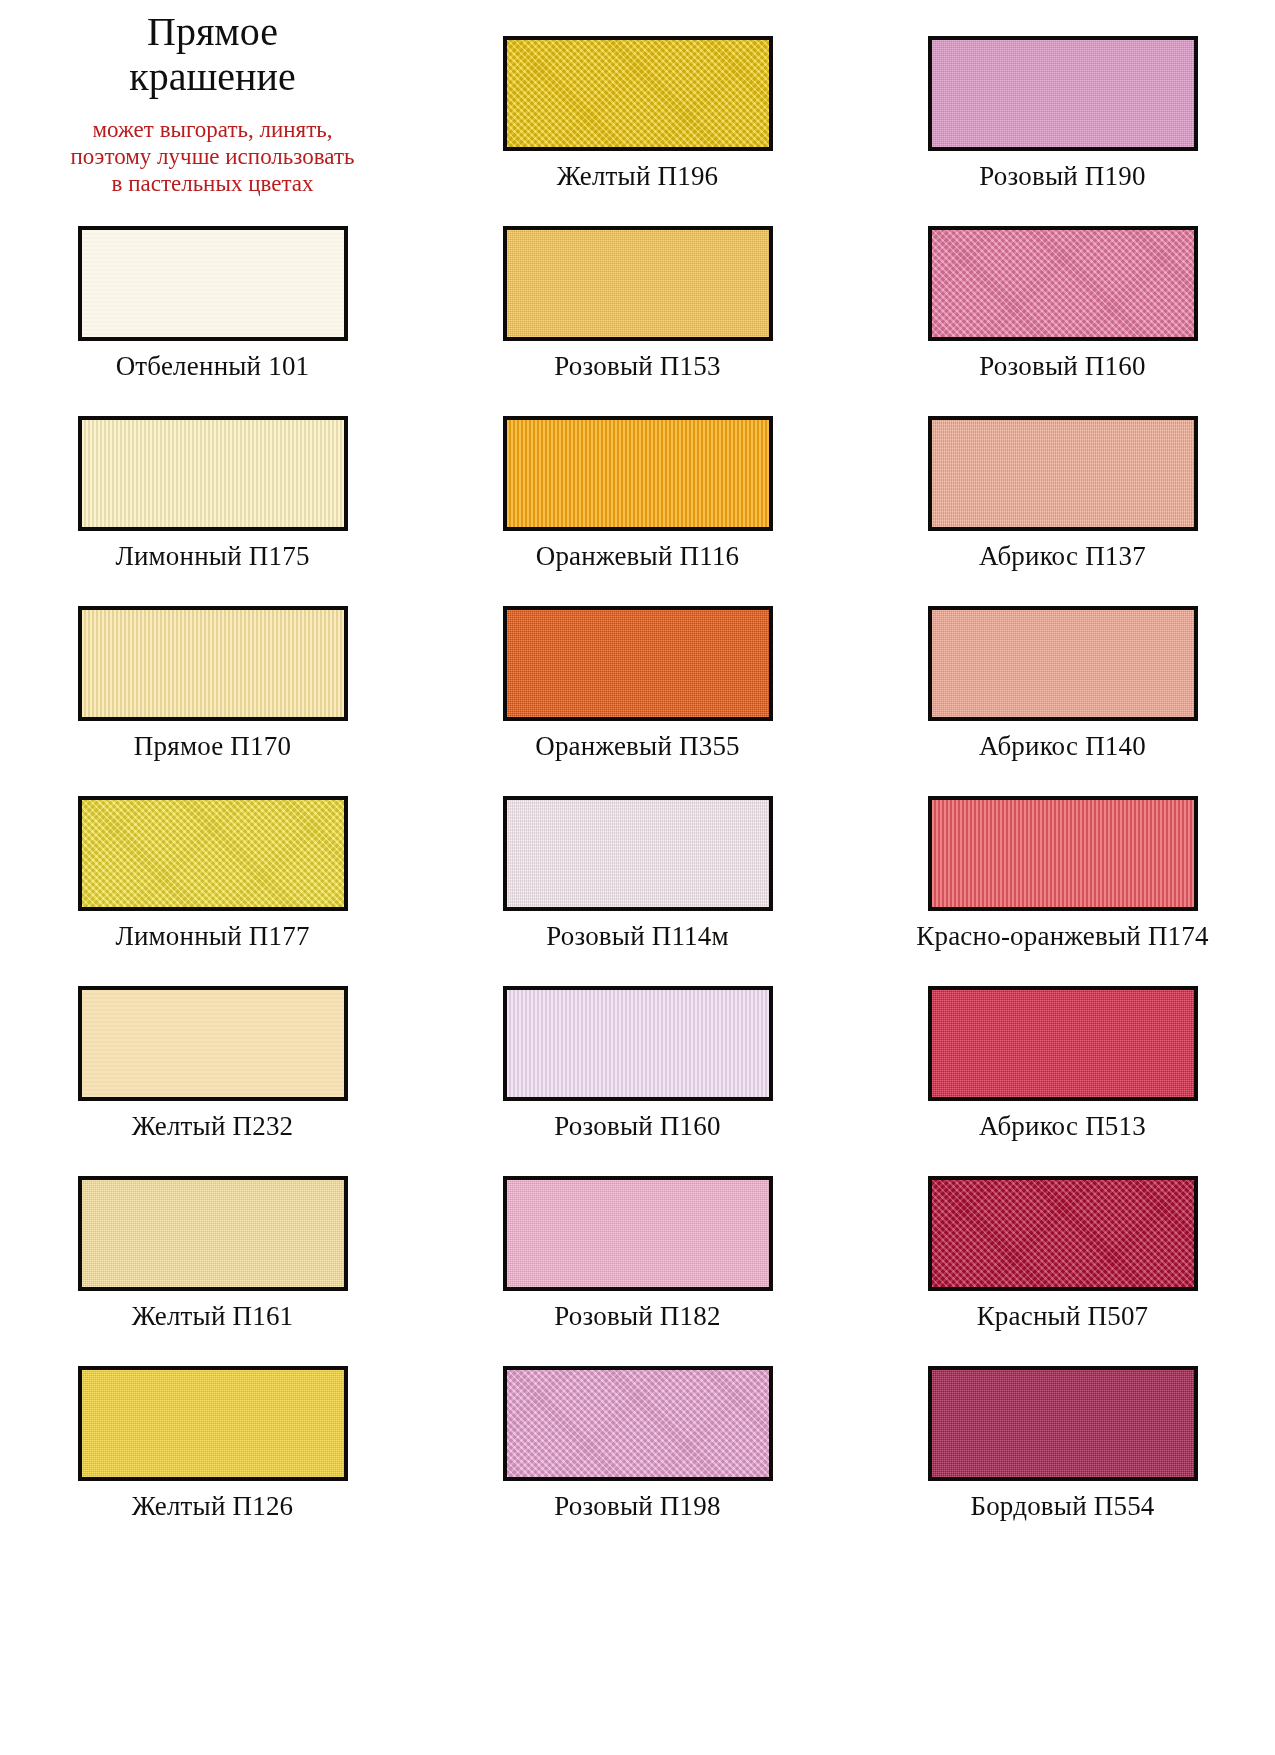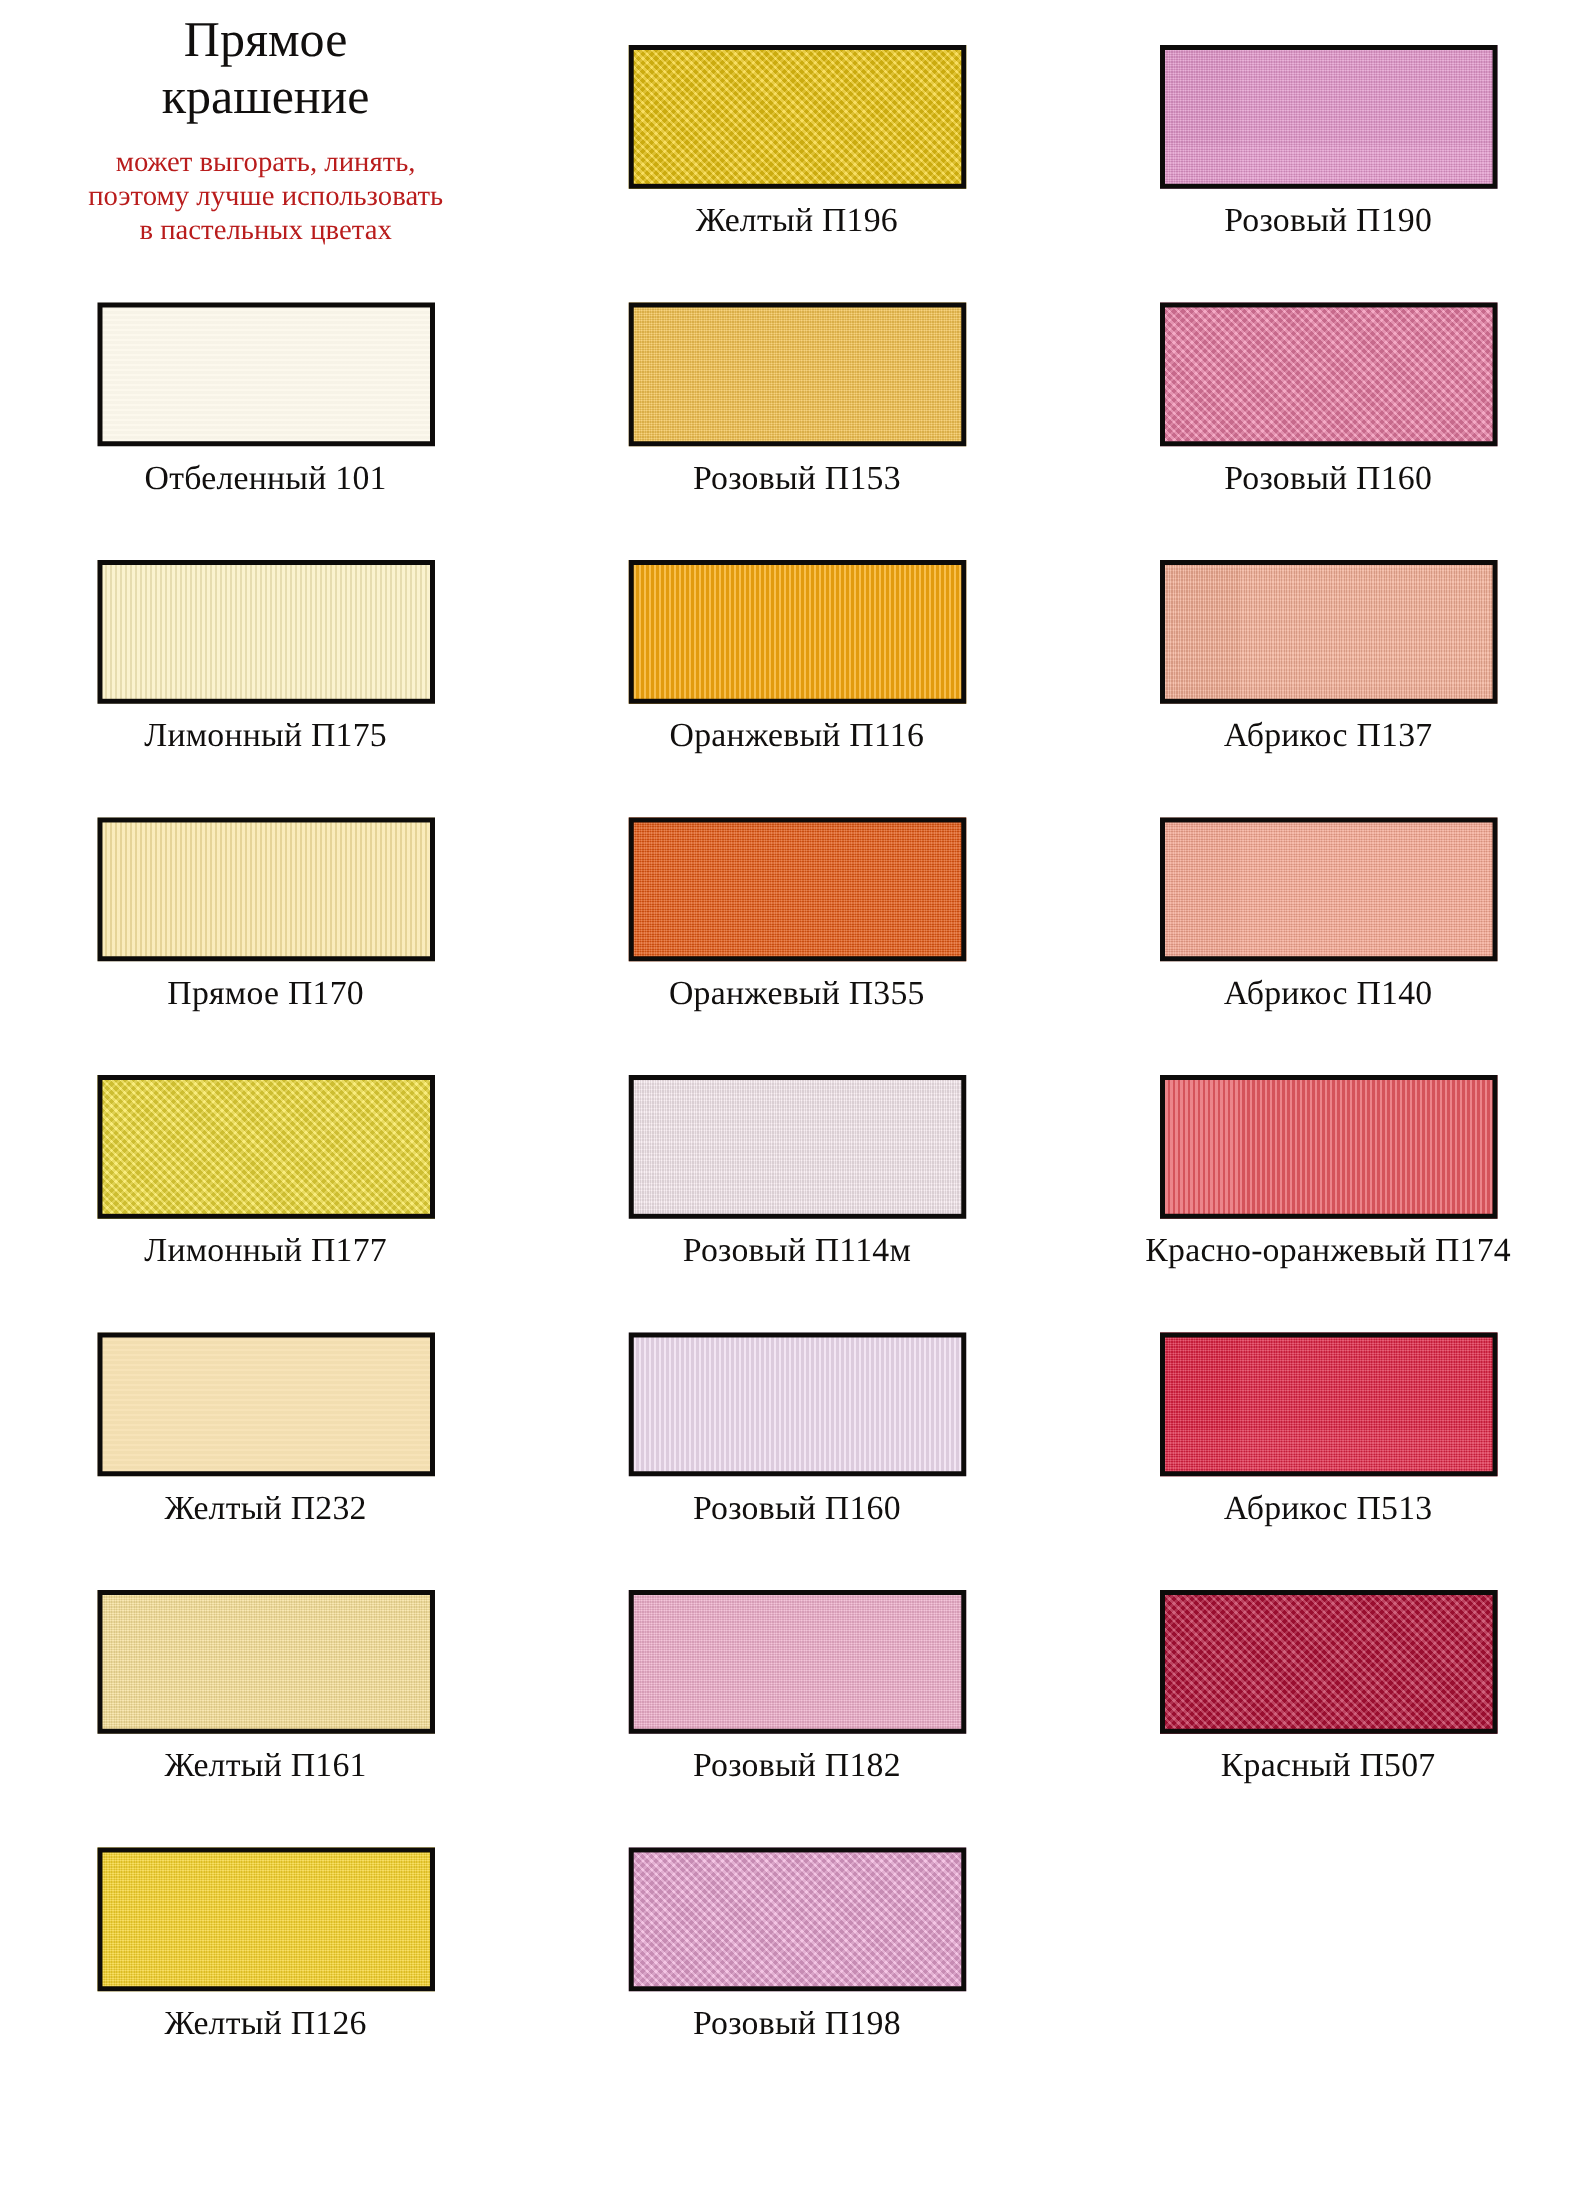--- a/index.html
+++ b/index.html
@@ -24,21 +24,21 @@
   }
 
   .grid {
     position: absolute;
     left: 0;
     top: 0;
     width: 1261px;
     display: grid;
     grid-template-columns: repeat(3, 425px);
     grid-auto-rows: 190px;
-    row-gap: 16px;
+    row-gap: 0px;
   }
 
   .cell {
     position: relative;
     display: flex;
     flex-direction: column;
     align-items: center;
     justify-content: flex-start;
     padding-top: 36px;
     box-sizing: border-box;
@@ -257,14 +257,20 @@
           <div class="tex knit"></div>
         </div>
         <div class="caption">Желтый П126</div>
       </div>
       <div class="cell">
         <div class="swatch" style="background: rgb(239, 168, 216);">
           <div class="tex terry"></div>
         </div>
         <div class="caption">Розовый П198</div>
       </div>
+      <div class="cell">
+        <div class="swatch" style="background: rgb(166, 25, 74);">
+          <div class="tex knit"></div>
+        </div>
+        <div class="caption">Бордовый П554</div>
+      </div>
     </div>
 </div>
 
 </body></html>

